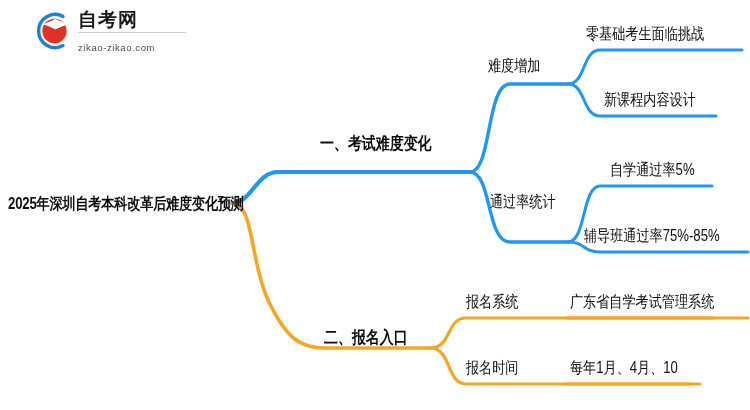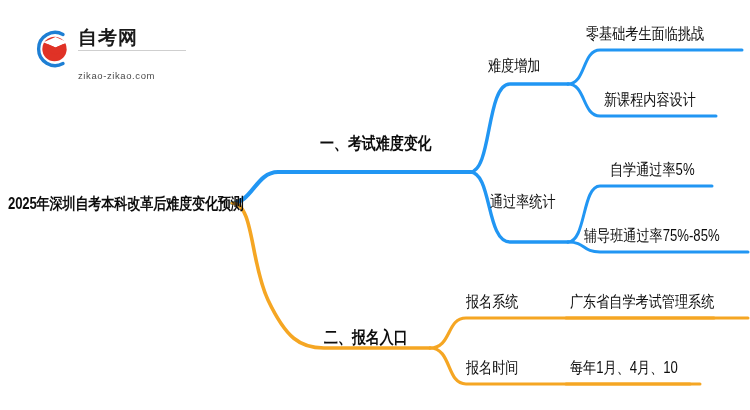--- a/index.html
+++ b/index.html
@@ -12,21 +12,21 @@
     height: 410px;
     position: relative;
     overflow: hidden;
     font-family: "Liberation Sans", "DejaVu Sans", sans-serif;
   }
 
   
   #logo-block {
     position: absolute;
     left: 30px;
-    top: 25px;
+    top: 7px;
     width: 160px;
     height: 48px;
   }
   #logo-mark {
     position: absolute;
     left: 0;
     top: 2px;
     width: 44px;
     height: 44px;
   }
@@ -48,21 +48,21 @@
     width: 108px;
     height: 1px;
     background: #cfcfcf;
     margin-top: 1px;
   }
   #logo-domain {
     font-size: 9.5px;
     color: #4a4a4a;
     letter-spacing: 0.6px;
     line-height: 13px;
-    margin-top: 18px;
+    margin-top: 8px;
     white-space: nowrap;
   }
 
   
   #mindmap {
     position: absolute;
     left: 0;
     top: 0;
     width: 750px;
     height: 410px;

